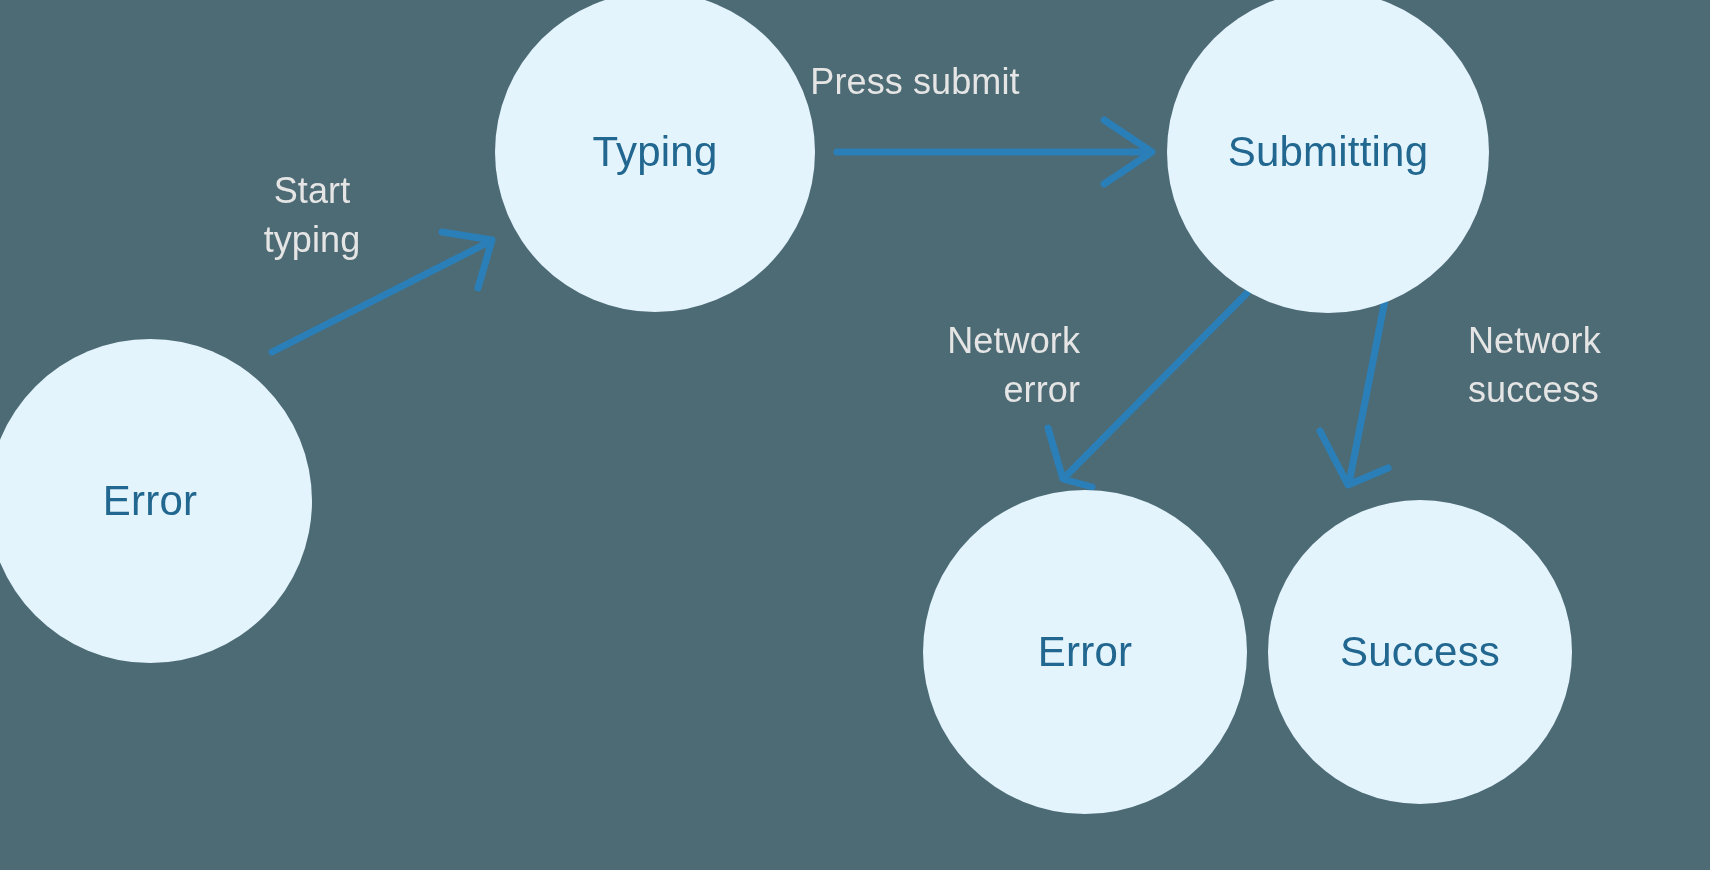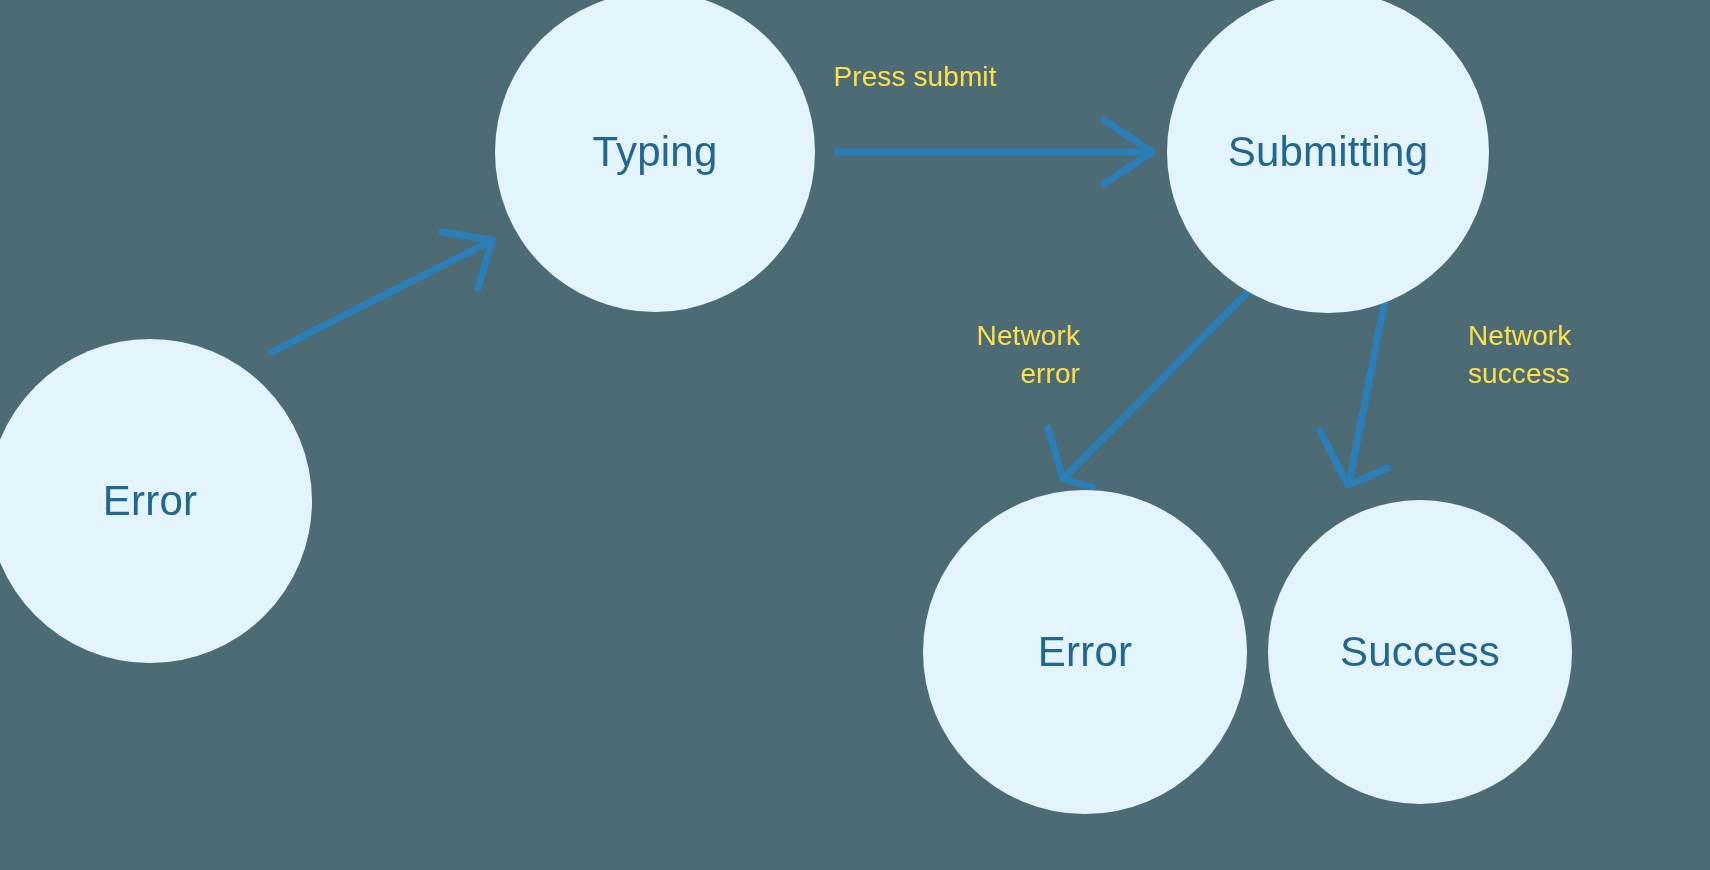--- a/index.html
+++ b/index.html
@@ -39,22 +39,22 @@
   .state-label {
     color: #21678f;
     font-size: 42px;
     font-weight: 400;
     letter-spacing: 0.2px;
     white-space: nowrap;
     line-height: 1;
   }
   .edge-label {
     position: absolute;
-    color: #fde047;
-    font-size: 28px;
+    color: #e5e5e5;
+    font-size: 36px;
     font-weight: 400;
     line-height: 1.35;
     white-space: pre-line;
     letter-spacing: 0.1px;
   }
   .edge-label.align-right { text-align: right; }
   .edge-label.align-center { text-align: center; }
   .edge-label.align-left { text-align: left; }
 </style>
 </head>
@@ -98,20 +98,22 @@
   </div>
 
   <div class="state-node" style="left:923px; top:490px; width:324px; height:324px;">
     <span class="state-label">Error</span>
   </div>
 
   <div class="state-node" style="left:1268px; top:500px; width:304px; height:304px;">
     <span class="state-label">Success</span>
   </div>
 
+  <div class="edge-label align-center" style="left:232px; top:167px; width:160px;">Start
+typing</div>
 
   <div class="edge-label align-center" style="left:795px; top:58px; width:240px;">Press submit</div>
 
   <div class="edge-label align-right" style="left:855px; top:317px; width:225px;">Network
 error</div>
 
   <div class="edge-label align-left" style="left:1468px; top:317px; width:250px;">Network
 success</div>
 
 </div>

